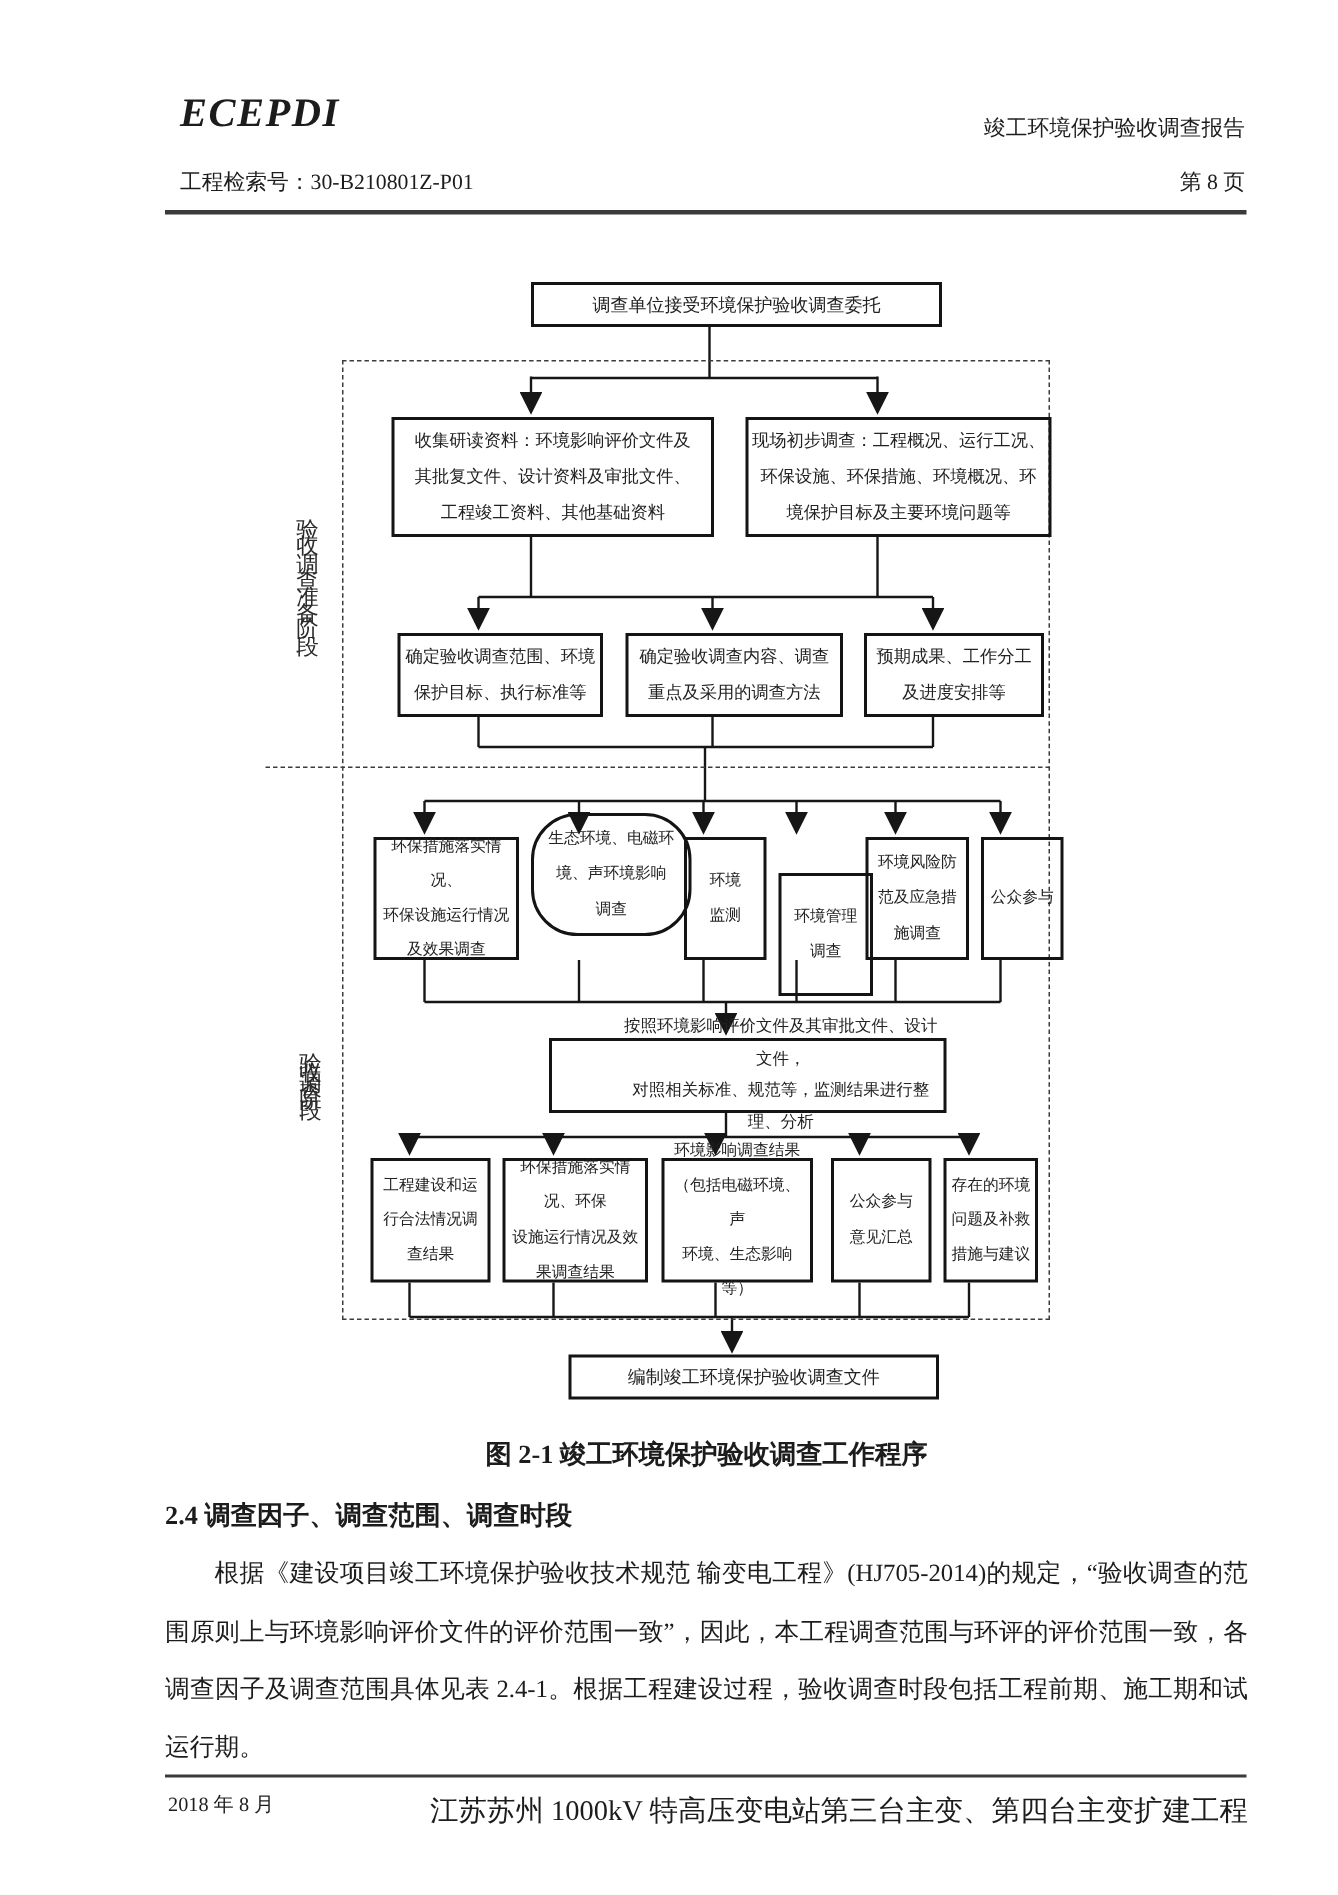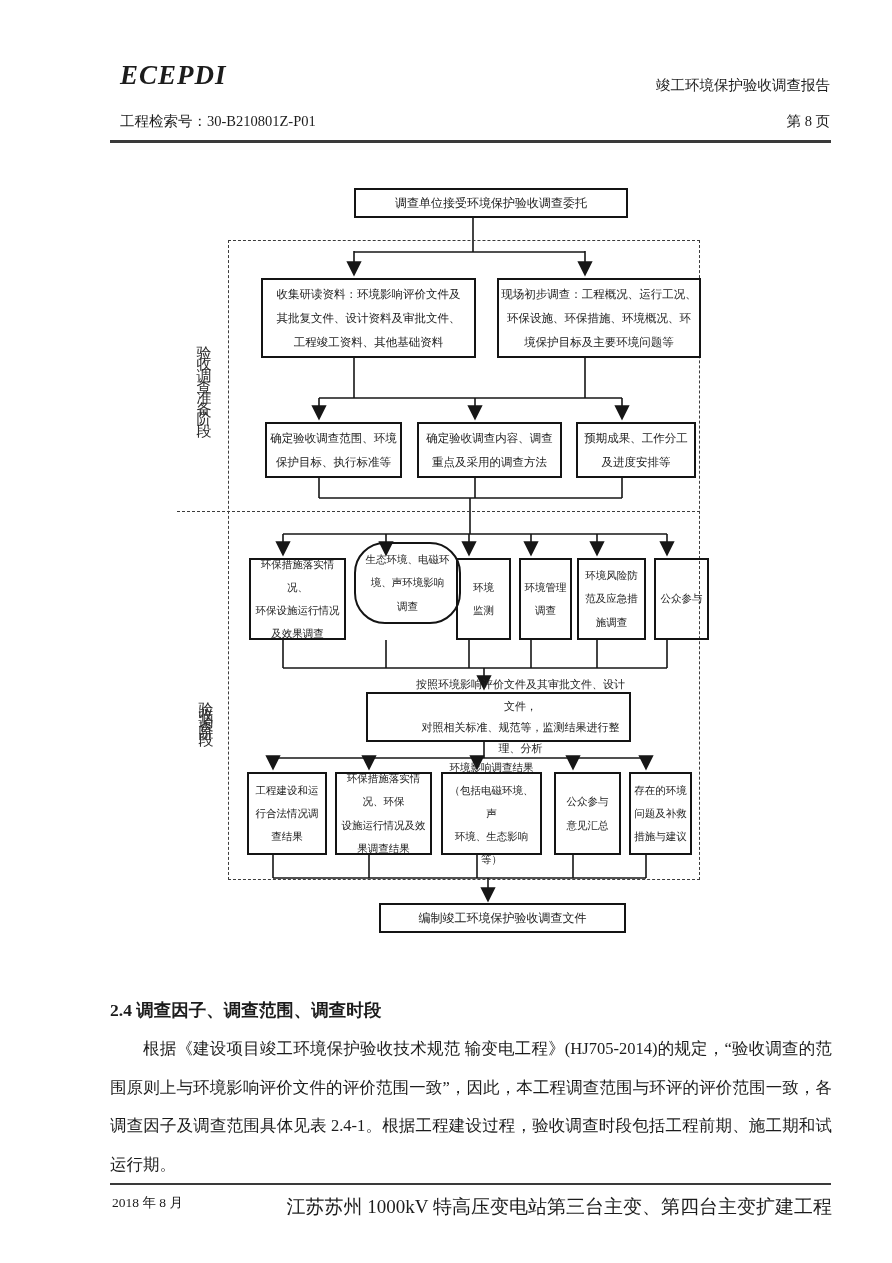--- a/index.html
+++ b/index.html
@@ -181,21 +181,21 @@
 及进度安排等</div>
 
   <div class="fb small" style="left:235px;top:558px;width:97px;height:82px;">环保措施落实情况、
 环保设施运行情况
 及效果调查</div>
   <div class="fb small" style="left:340px;top:542px;width:107px;height:82px;border-radius:31px;">生态环境、电磁环
 境、声环境影响
 调查</div>
   <div class="fb small" style="left:442px;top:558px;width:55px;height:82px;">环境
 监测</div>
-  <div class="fb small" style="left:505px;top:558px;width:53px;height:82px;">环境管理
+  <div class="fb small" style="left:505px;top:582px;width:63px;height:82px;">环境管理
 调查</div>
   <div class="fb small" style="left:563px;top:558px;width:69px;height:82px;">环境风险防
 范及应急措
 施调查</div>
   <div class="fb small" style="left:640px;top:558px;width:55px;height:82px;">公众参与</div>
 
   <div class="fb mid" style="left:352px;top:692px;width:265px;height:50px;padding-left:46px;">按照环境影响评价文件及其审批文件、设计文件，
 对照相关标准、规范等，监测结果进行整理、分析</div>
 
   <div class="fb small" style="left:233px;top:772px;width:80px;height:83px;">工程建设和运
@@ -208,20 +208,21 @@
 （包括电磁环境、声
 环境、生态影响等）</div>
   <div class="fb small" style="left:540px;top:772px;width:67px;height:83px;">公众参与
 意见汇总</div>
   <div class="fb small" style="left:615px;top:772px;width:63px;height:83px;">存在的环境
 问题及补救
 措施与建议</div>
 
   <div class="fb single" style="left:365px;top:903px;width:247px;height:30px;">编制竣工环境保护验收调查文件</div>
 
+  <div class="fig-caption">图 2-1  竣工环境保护验收调查工作程序</div>
   <h2 class="sec-heading">2.4 调查因子、调查范围、调查时段</h2>
   <p class="body-par">根据《建设项目竣工环境保护验收技术规范 输变电工程》(HJ705-2014)的规定，“验收调查的范围原则上与环境影响评价文件的评价范围一致”，因此，本工程调查范围与环评的评价范围一致，各调查因子及调查范围具体见表 2.4-1。根据工程建设过程，验收调查时段包括工程前期、施工期和试运行期。</p>
 
   <div class="footer-rule"></div>
   <div class="footer-date">2018 年 8 月</div>
   <div class="footer-project">江苏苏州 1000kV 特高压变电站第三台主变、第四台主变扩建工程</div>
 
 </div>
 
 </body></html>

